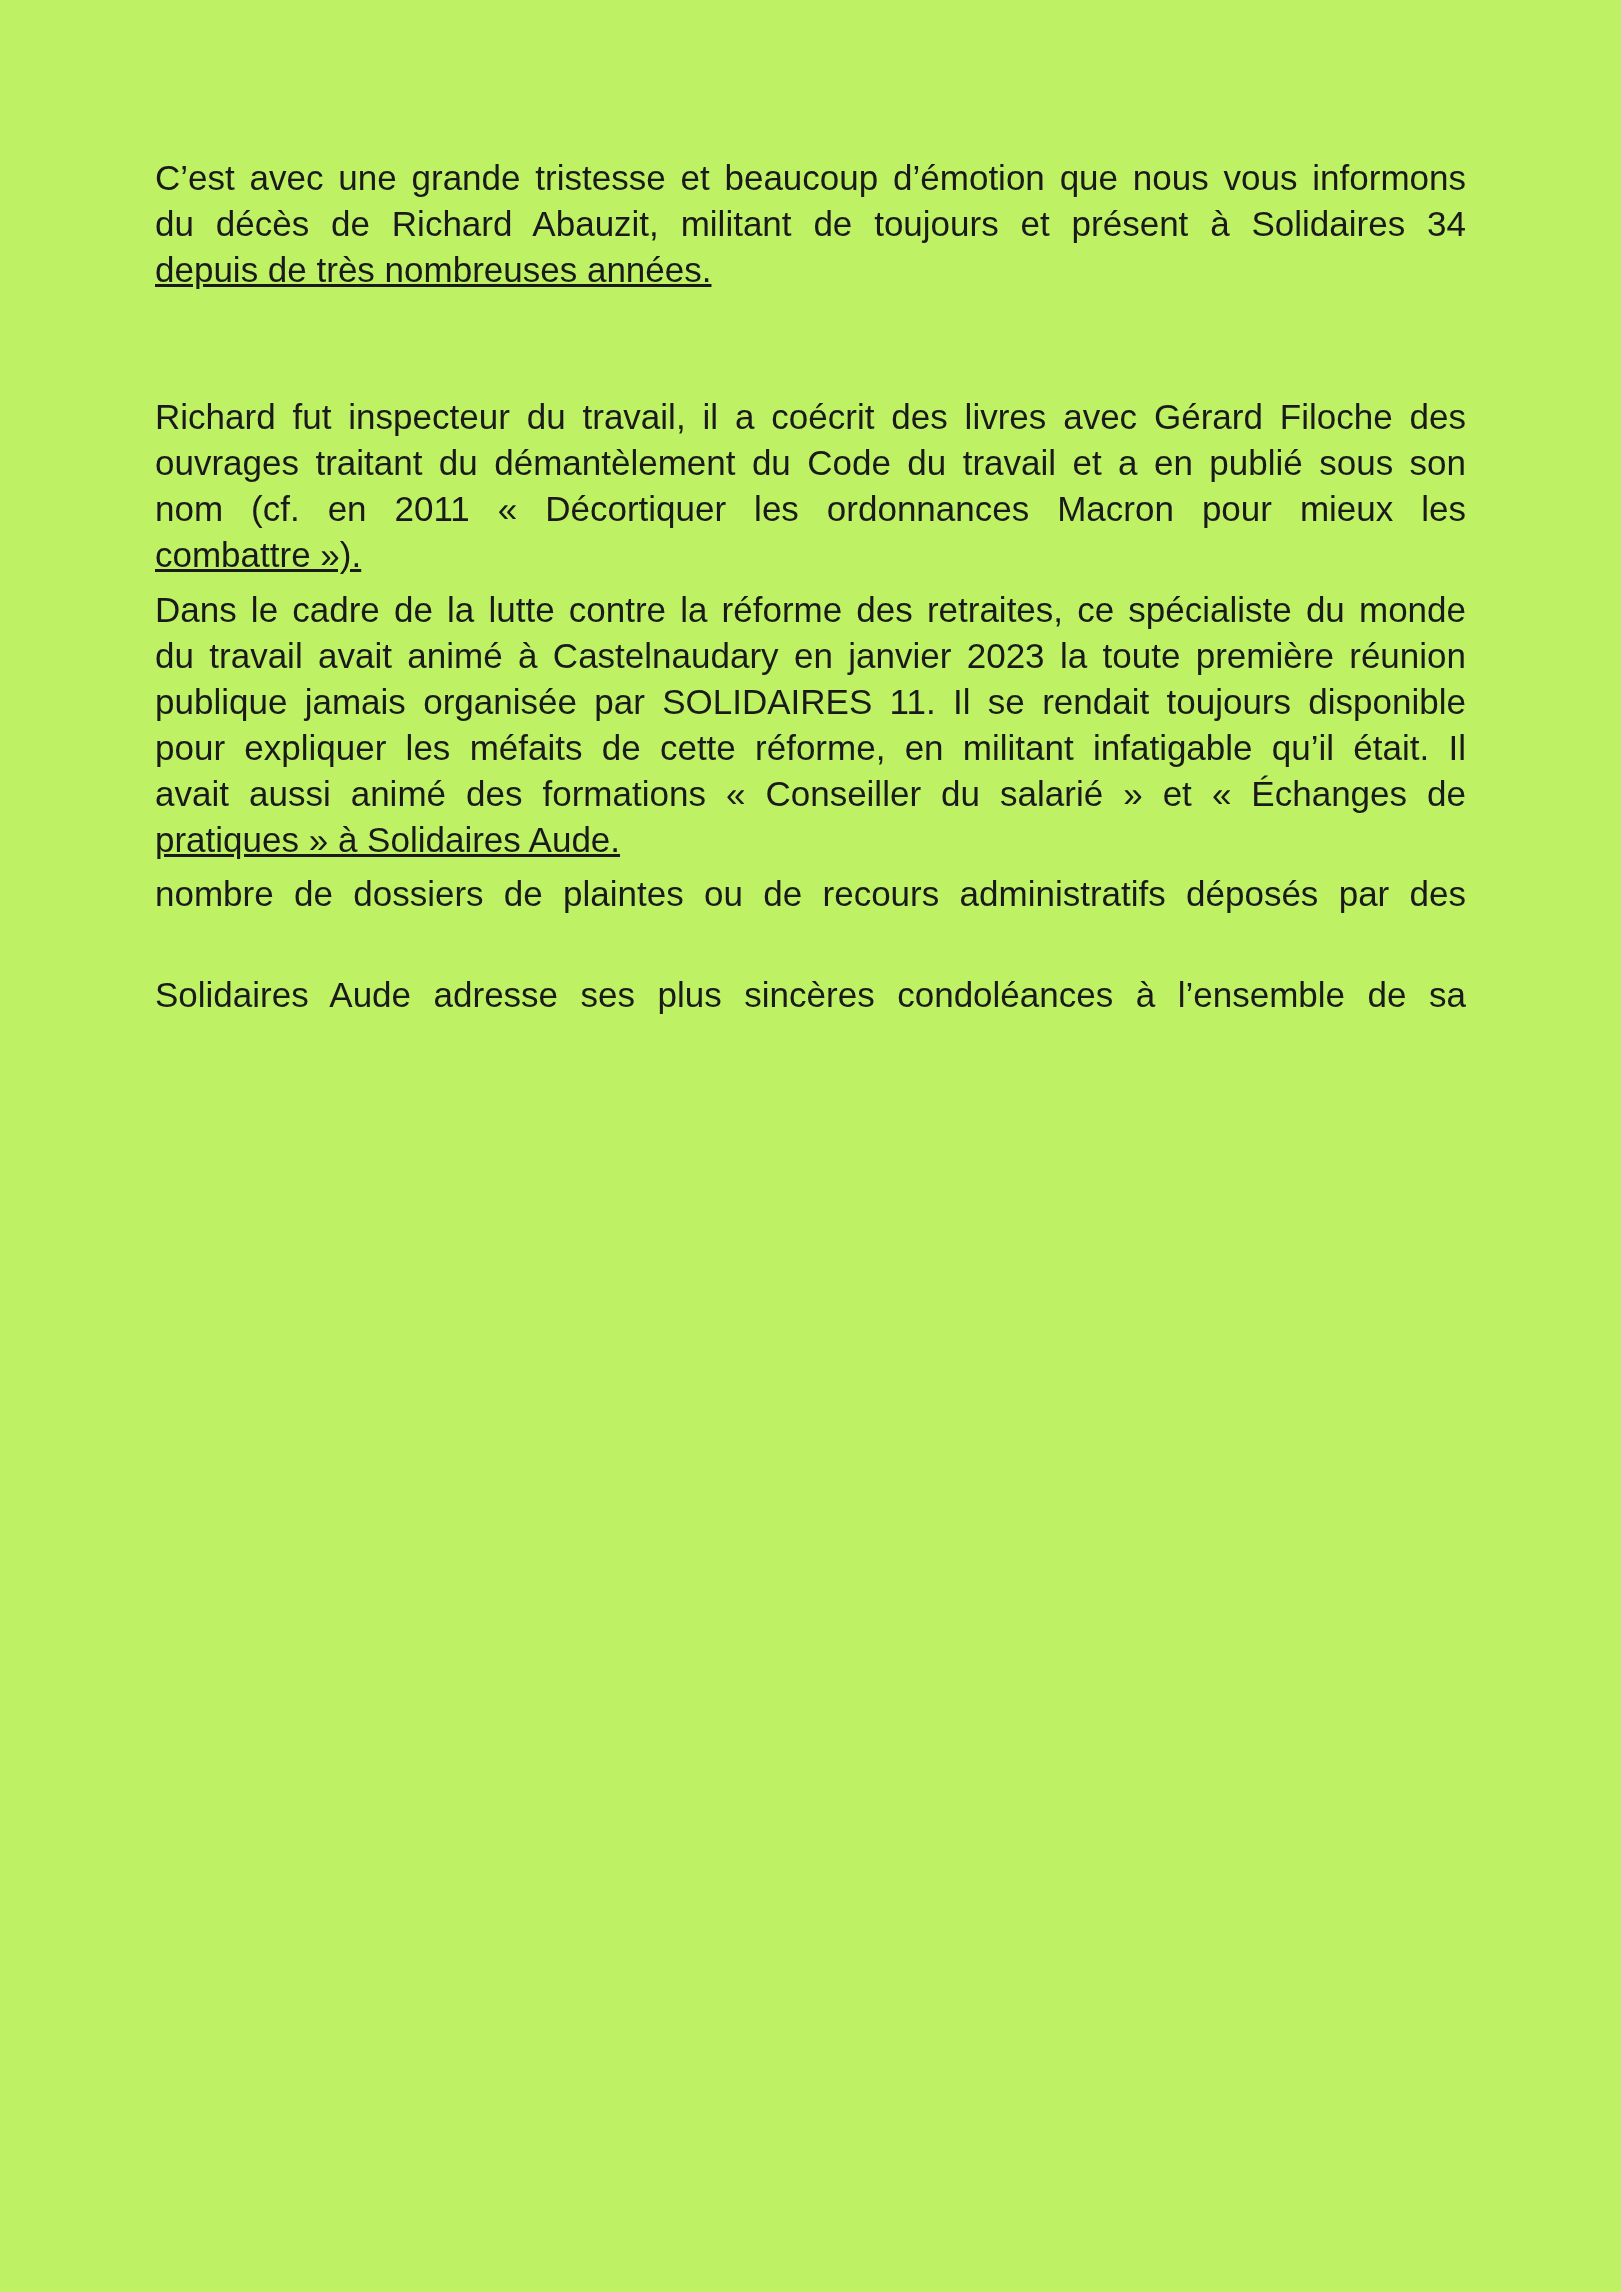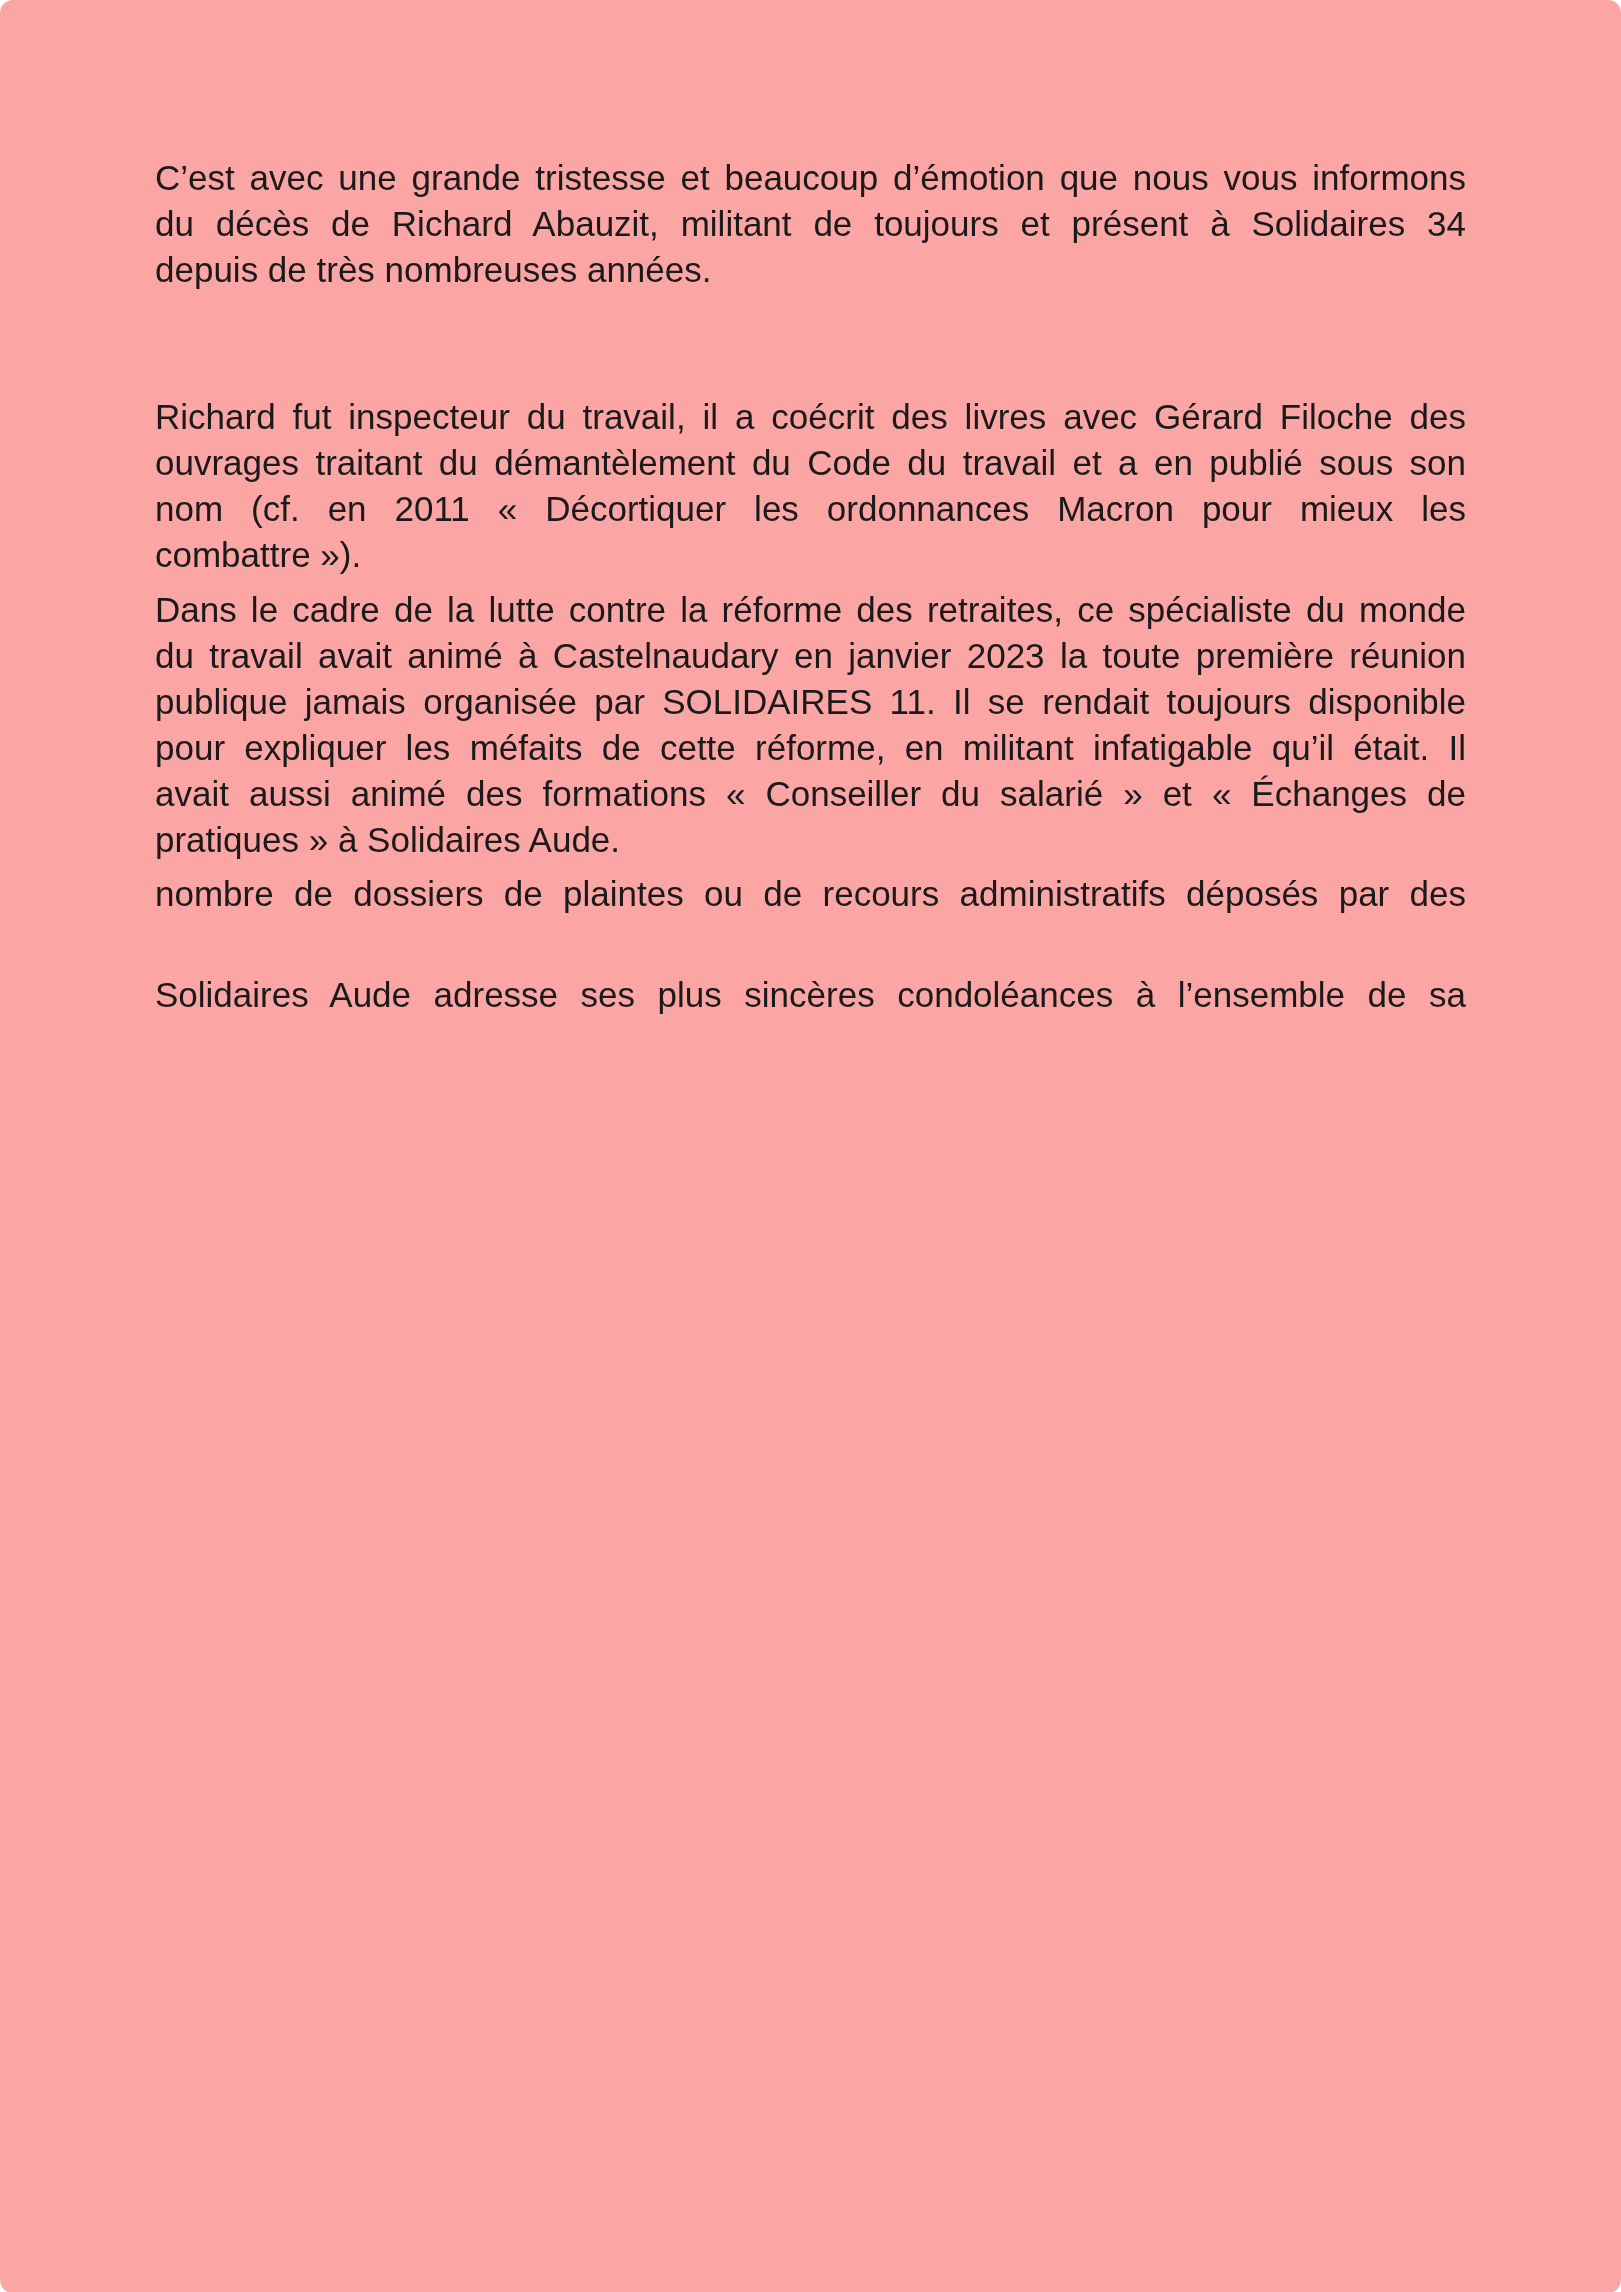--- a/index.html
+++ b/index.html
@@ -31,29 +31,30 @@
   .line {
     text-align: justify;
     text-align-last: justify;
     text-justify: inter-word;
     height: 46px;
     overflow: hidden;
     white-space: normal;
   }
   .line.final {
     text-align-last: left;
+    text-decoration: underline;
   }
   .spacer {
     width: 100%;
   }
 </style>
 </head>
 <body>
 
-<main class="page" style="background: #fca5a5; border-radius: 13px;">
+<main class="page" style="background: #bef264;">
   <div class="content" id="doc" style="color: rgb(26, 26, 26);">
       <div class="paragraph">
         <div class="line">C’est avec une grande tristesse et beaucoup d’émotion que nous vous informons</div>
         <div class="line">du décès de Richard Abauzit, militant de toujours et présent à Solidaires 34</div>
         <div class="line final">depuis de très nombreuses années.</div>
       </div>
       <div class="spacer" style="height: 92px;"></div>
       <div class="paragraph">
         <div class="line">Richard fut inspecteur du travail, il a coécrit des livres avec Gérard Filoche des</div>
         <div class="line">ouvrages traitant du démantèlement du Code du travail et a en publié sous son</div>

